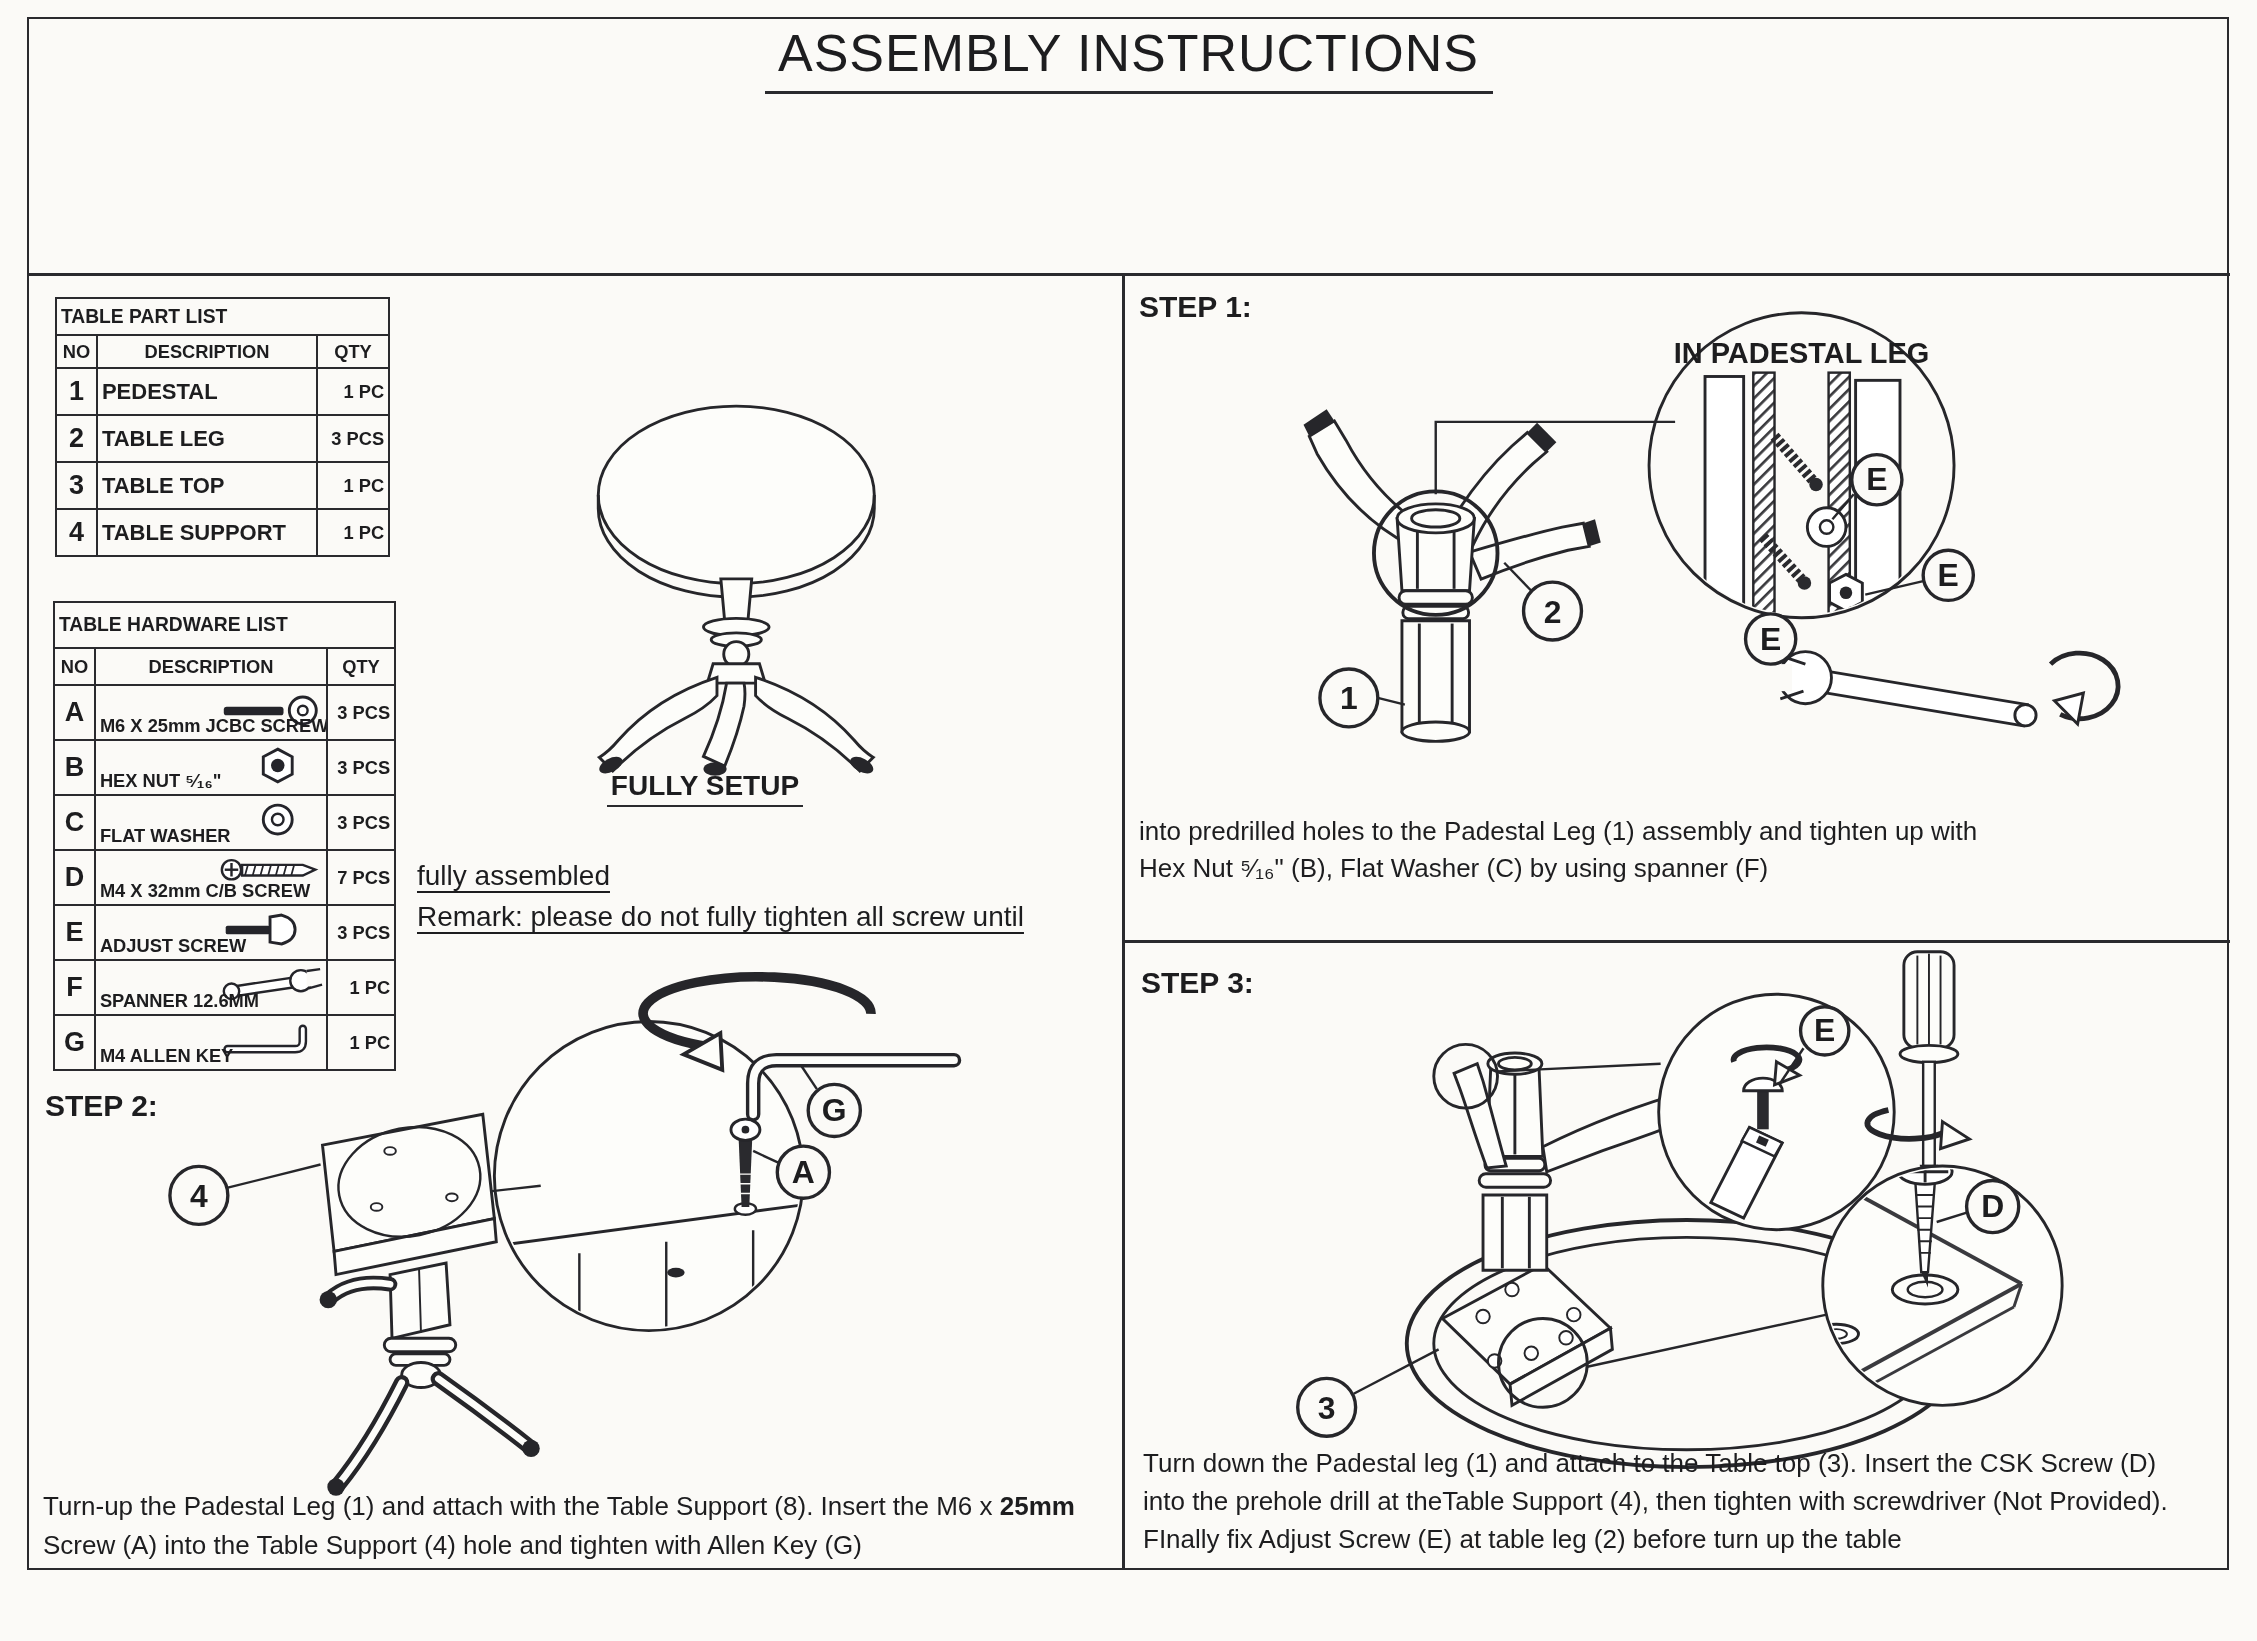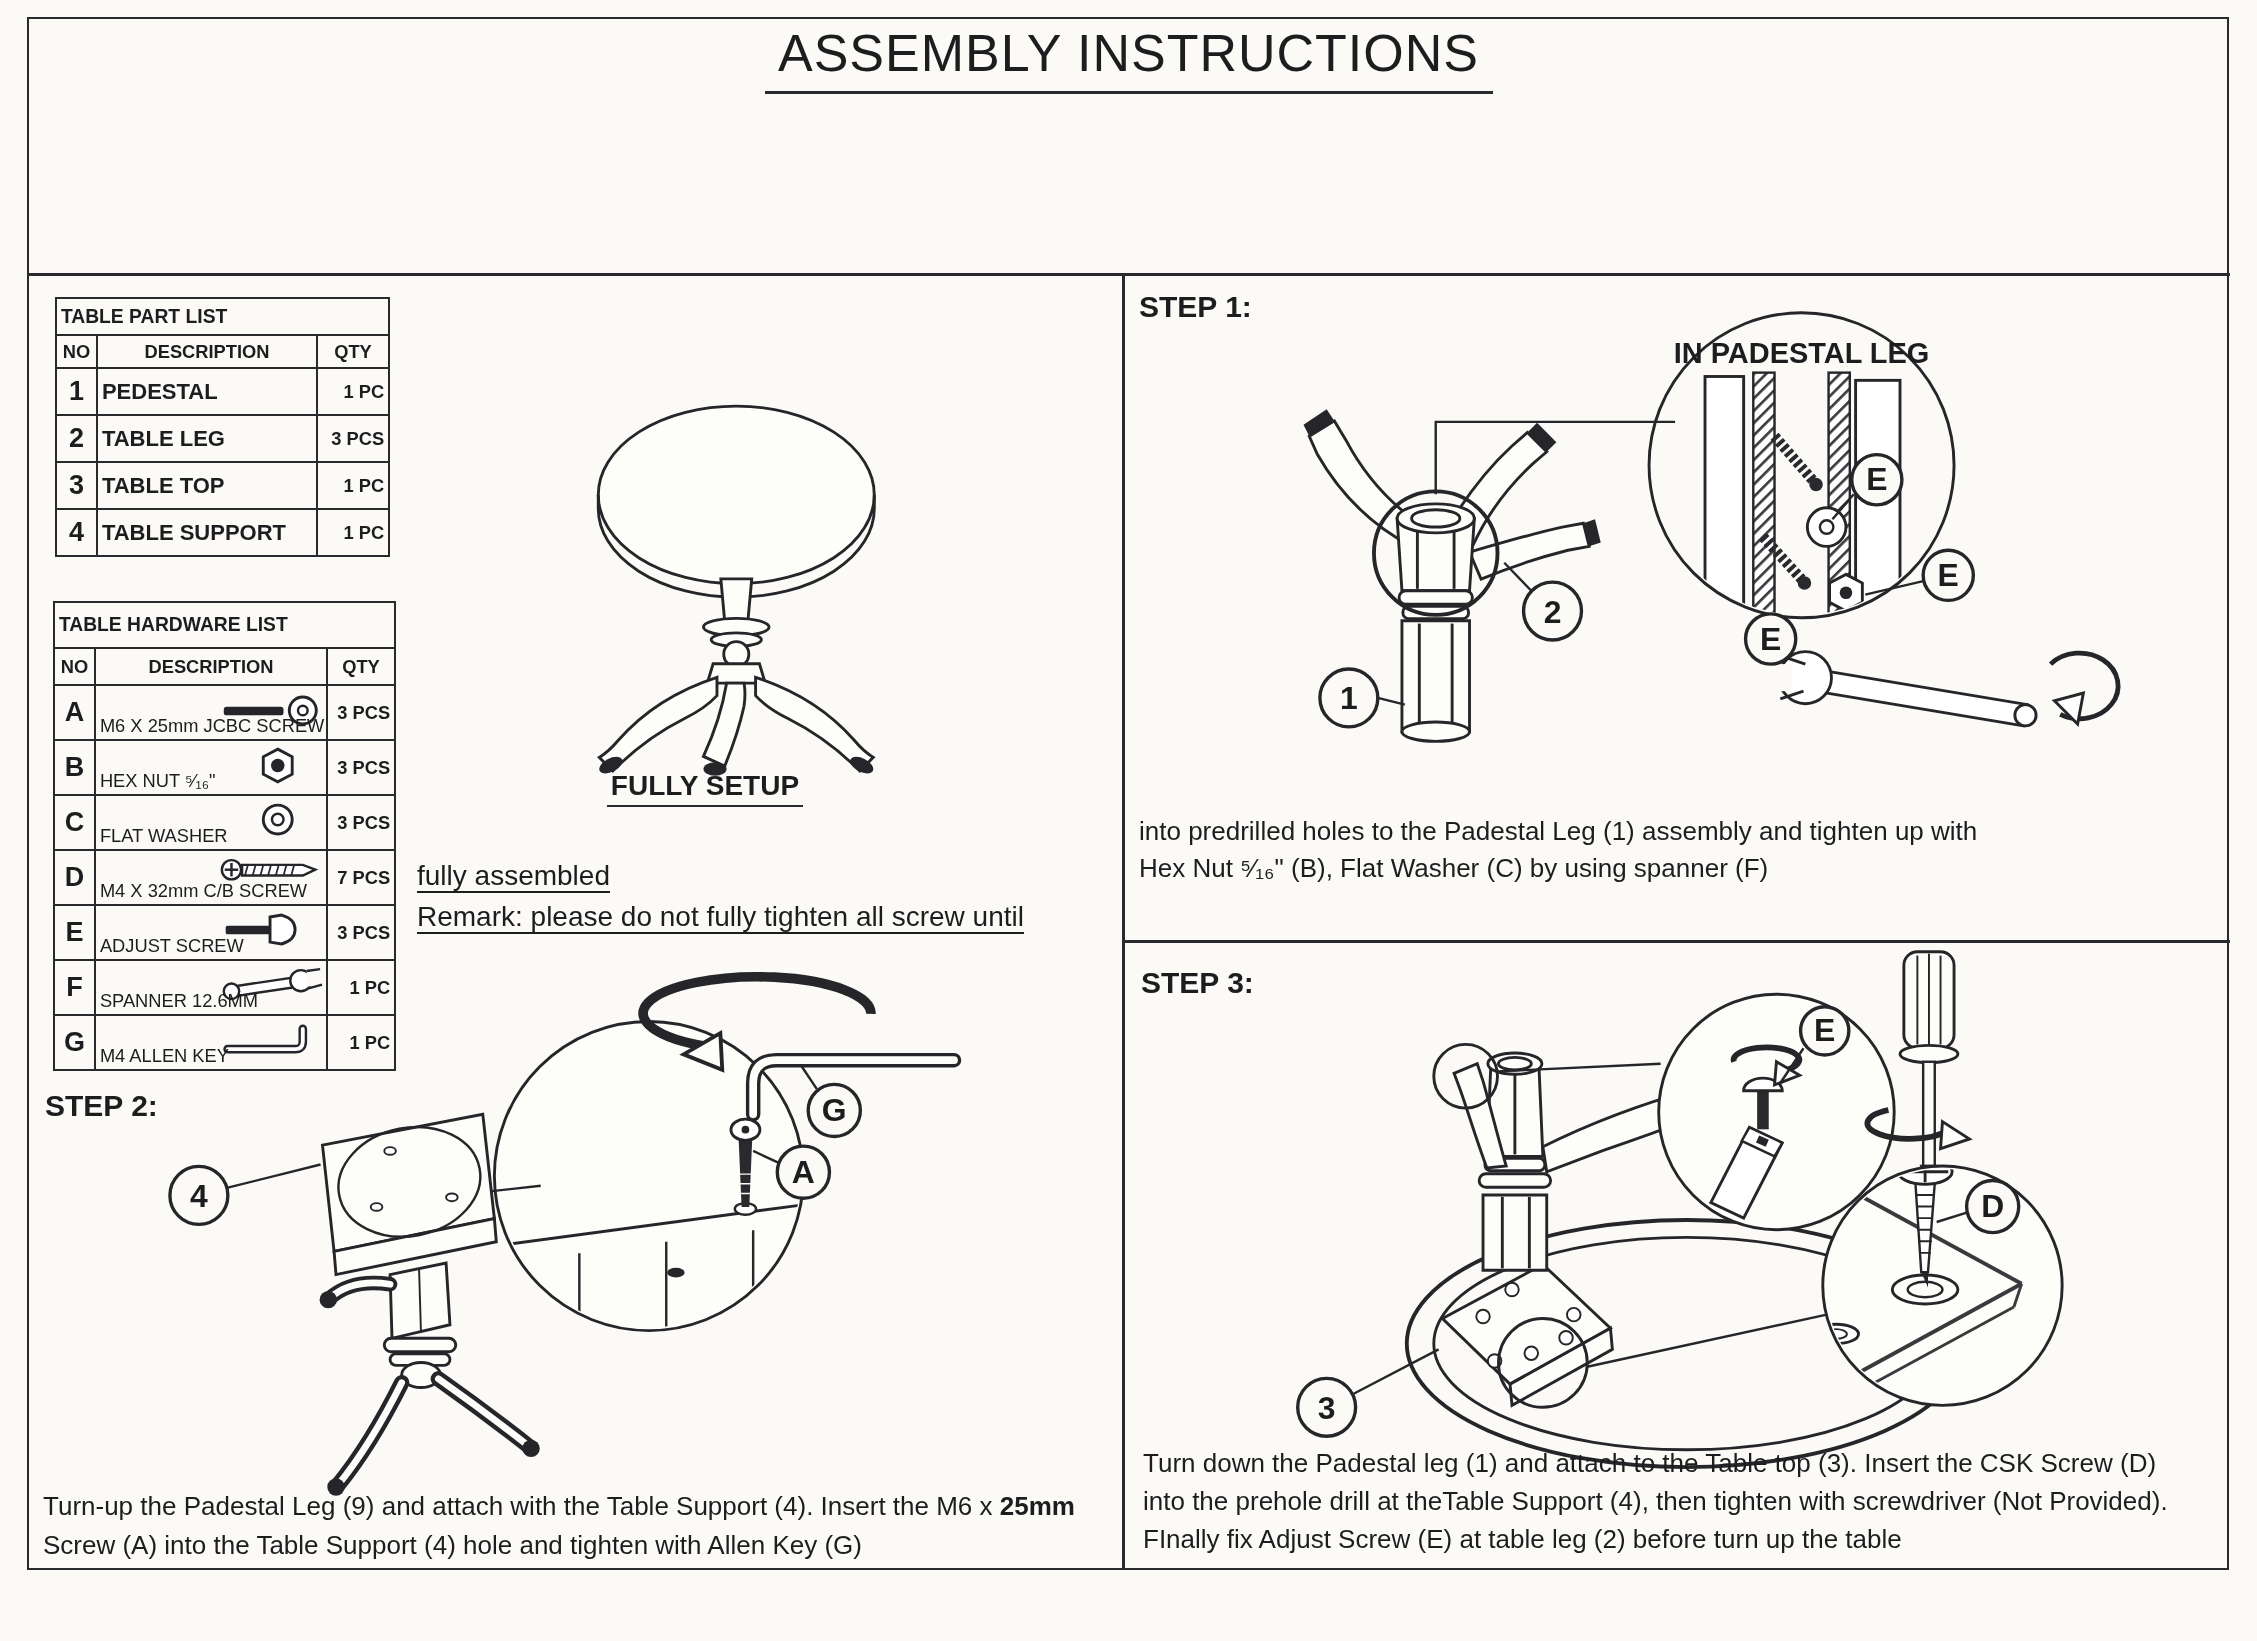--- a/index.html
+++ b/index.html
@@ -15,21 +15,21 @@
   #page-title span{display:inline-block;border-bottom:3.9px solid #2a2a2e;padding:0 13.5px 7.7px}
 
   table.ptable{border-collapse:collapse;table-layout:fixed;position:absolute}
   table.ptable td{border:2.9px solid #2a2a2e;padding:0 3.9px;overflow:hidden;vertical-align:middle}
   .t-title{font-size:19.3px;font-weight:bold;}
   .t-head{font-size:18.3px;font-weight:bold;text-align:center}
   .t-no{font-size:27px;font-weight:bold;text-align:center}
   .t-desc{font-size:22px;font-weight:bold;white-space:nowrap}
   .t-qty{font-size:18.3px;font-weight:bold;text-align:right;white-space:nowrap}
   .hw-desc-cell{position:relative}
-  .hw-desc{position:absolute;left:3.9px;bottom:1.9px;font-size:18.3px;font-weight:normal;white-space:nowrap}
+  .hw-desc{position:absolute;left:3.9px;bottom:1.9px;font-size:18.3px;font-weight:bold;white-space:nowrap}
   .hw-icon{position:absolute;right:1.9px;top:3.9px;width:106px;height:41px}
 
   .step-label{font-size:30px;font-weight:bold}
   .body-text{font-size:26px;line-height:37px;white-space:nowrap}
   #step2-text{line-height:39px}
   .u{text-decoration:underline;text-underline-offset:5.8px}
   #center-caption{left:541px;top:770px;width:328px;text-align:center;font-size:28px;font-weight:bold}
   #center-caption span{border-bottom:2.9px solid #2a2a2e;padding:0 3.9px 3.9px}
   #remark{left:417px;top:855px;font-size:28px;line-height:41px;white-space:nowrap}
 
@@ -376,21 +376,21 @@
     <circle cx="340" cy="1346" r="9" fill="#26262a"></circle>
     <circle cx="348" cy="1540" r="9" fill="#26262a"></circle>
     <circle cx="550" cy="1500" r="9" fill="#26262a"></circle>
   </g>
 
   <circle cx="206" cy="1238" r="30" fill="#fbfaf7" stroke="#26262a" stroke-width="3.5"></circle>
   <text x="206" y="1250" class="callout">4</text>
 </svg>
 
 <div class="abs body-text" id="step2-text" style="left:43px;top:1487px">
-  <div><span>Turn-up the Padestal Leg (9) and attach with the Table Support (4). Insert the M6 x </span><b>25mm</b></div>
+  <div><span>Turn-up the Padestal Leg (1) and attach with the Table Support (8). Insert the M6 x </span><b>25mm</b></div>
   <div>Screw (A) into the Table Support (4) hole and tighten with Allen Key (G)</div>
 </div>
 
 <div class="abs step-label" style="left:1141px;top:966px">STEP 3:</div>
 
 <svg class="abs" style="left:1123px;top:943px" width="1110" height="529" viewBox="1163 977 1150 548">
   <defs>
       <clipPath id="clipInset3">
         <circle cx="2012" cy="1332" r="121"></circle>
       </clipPath>

